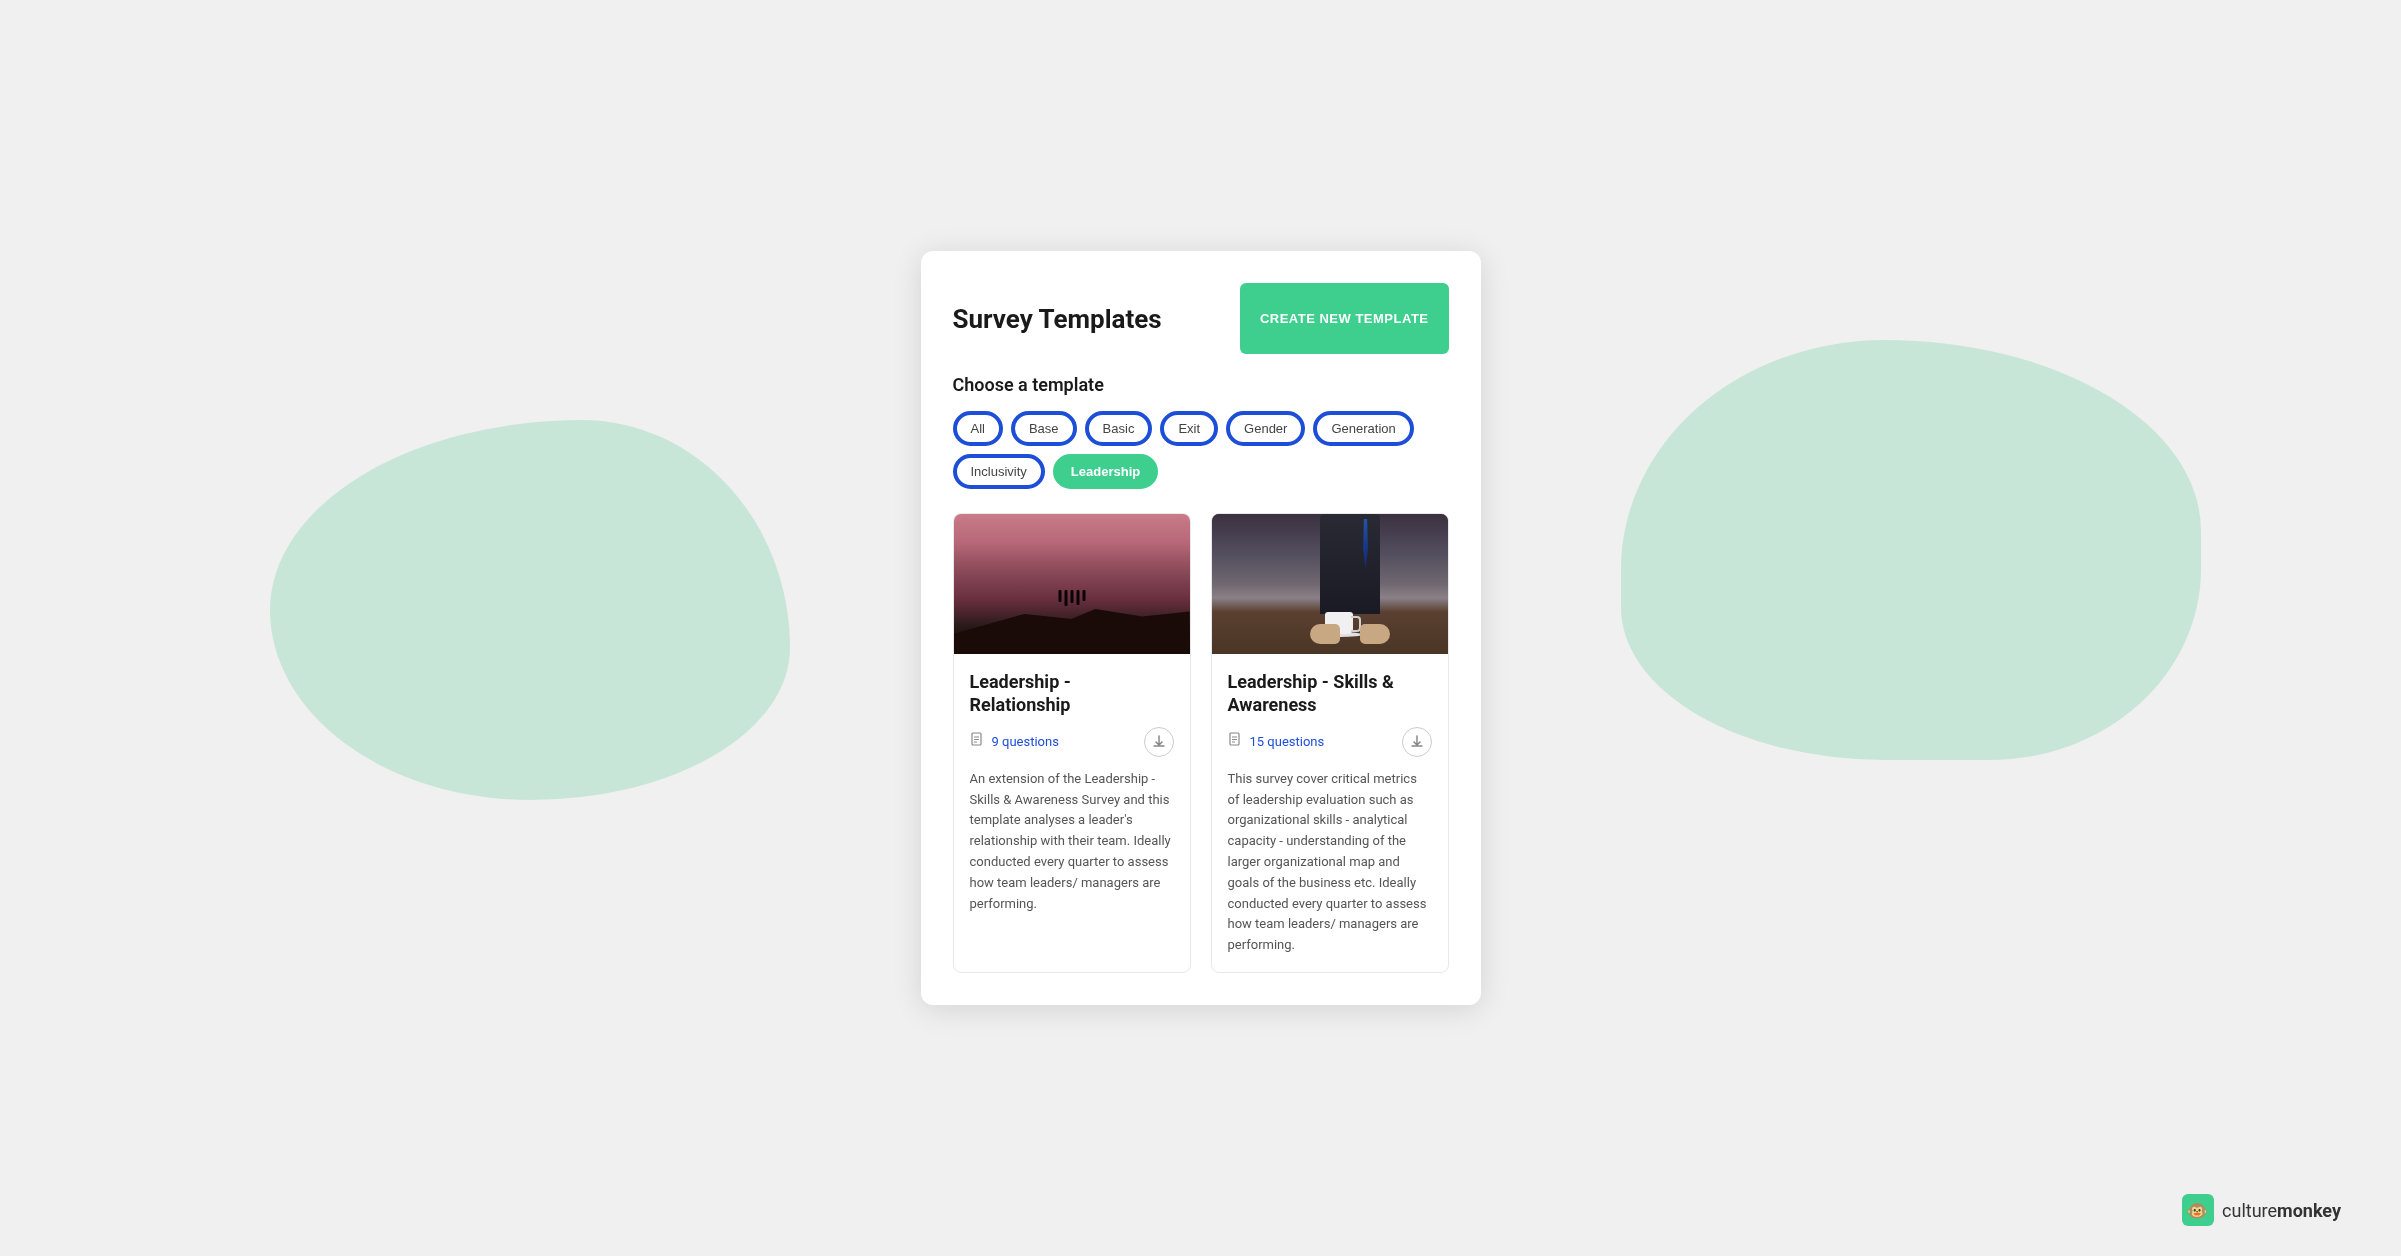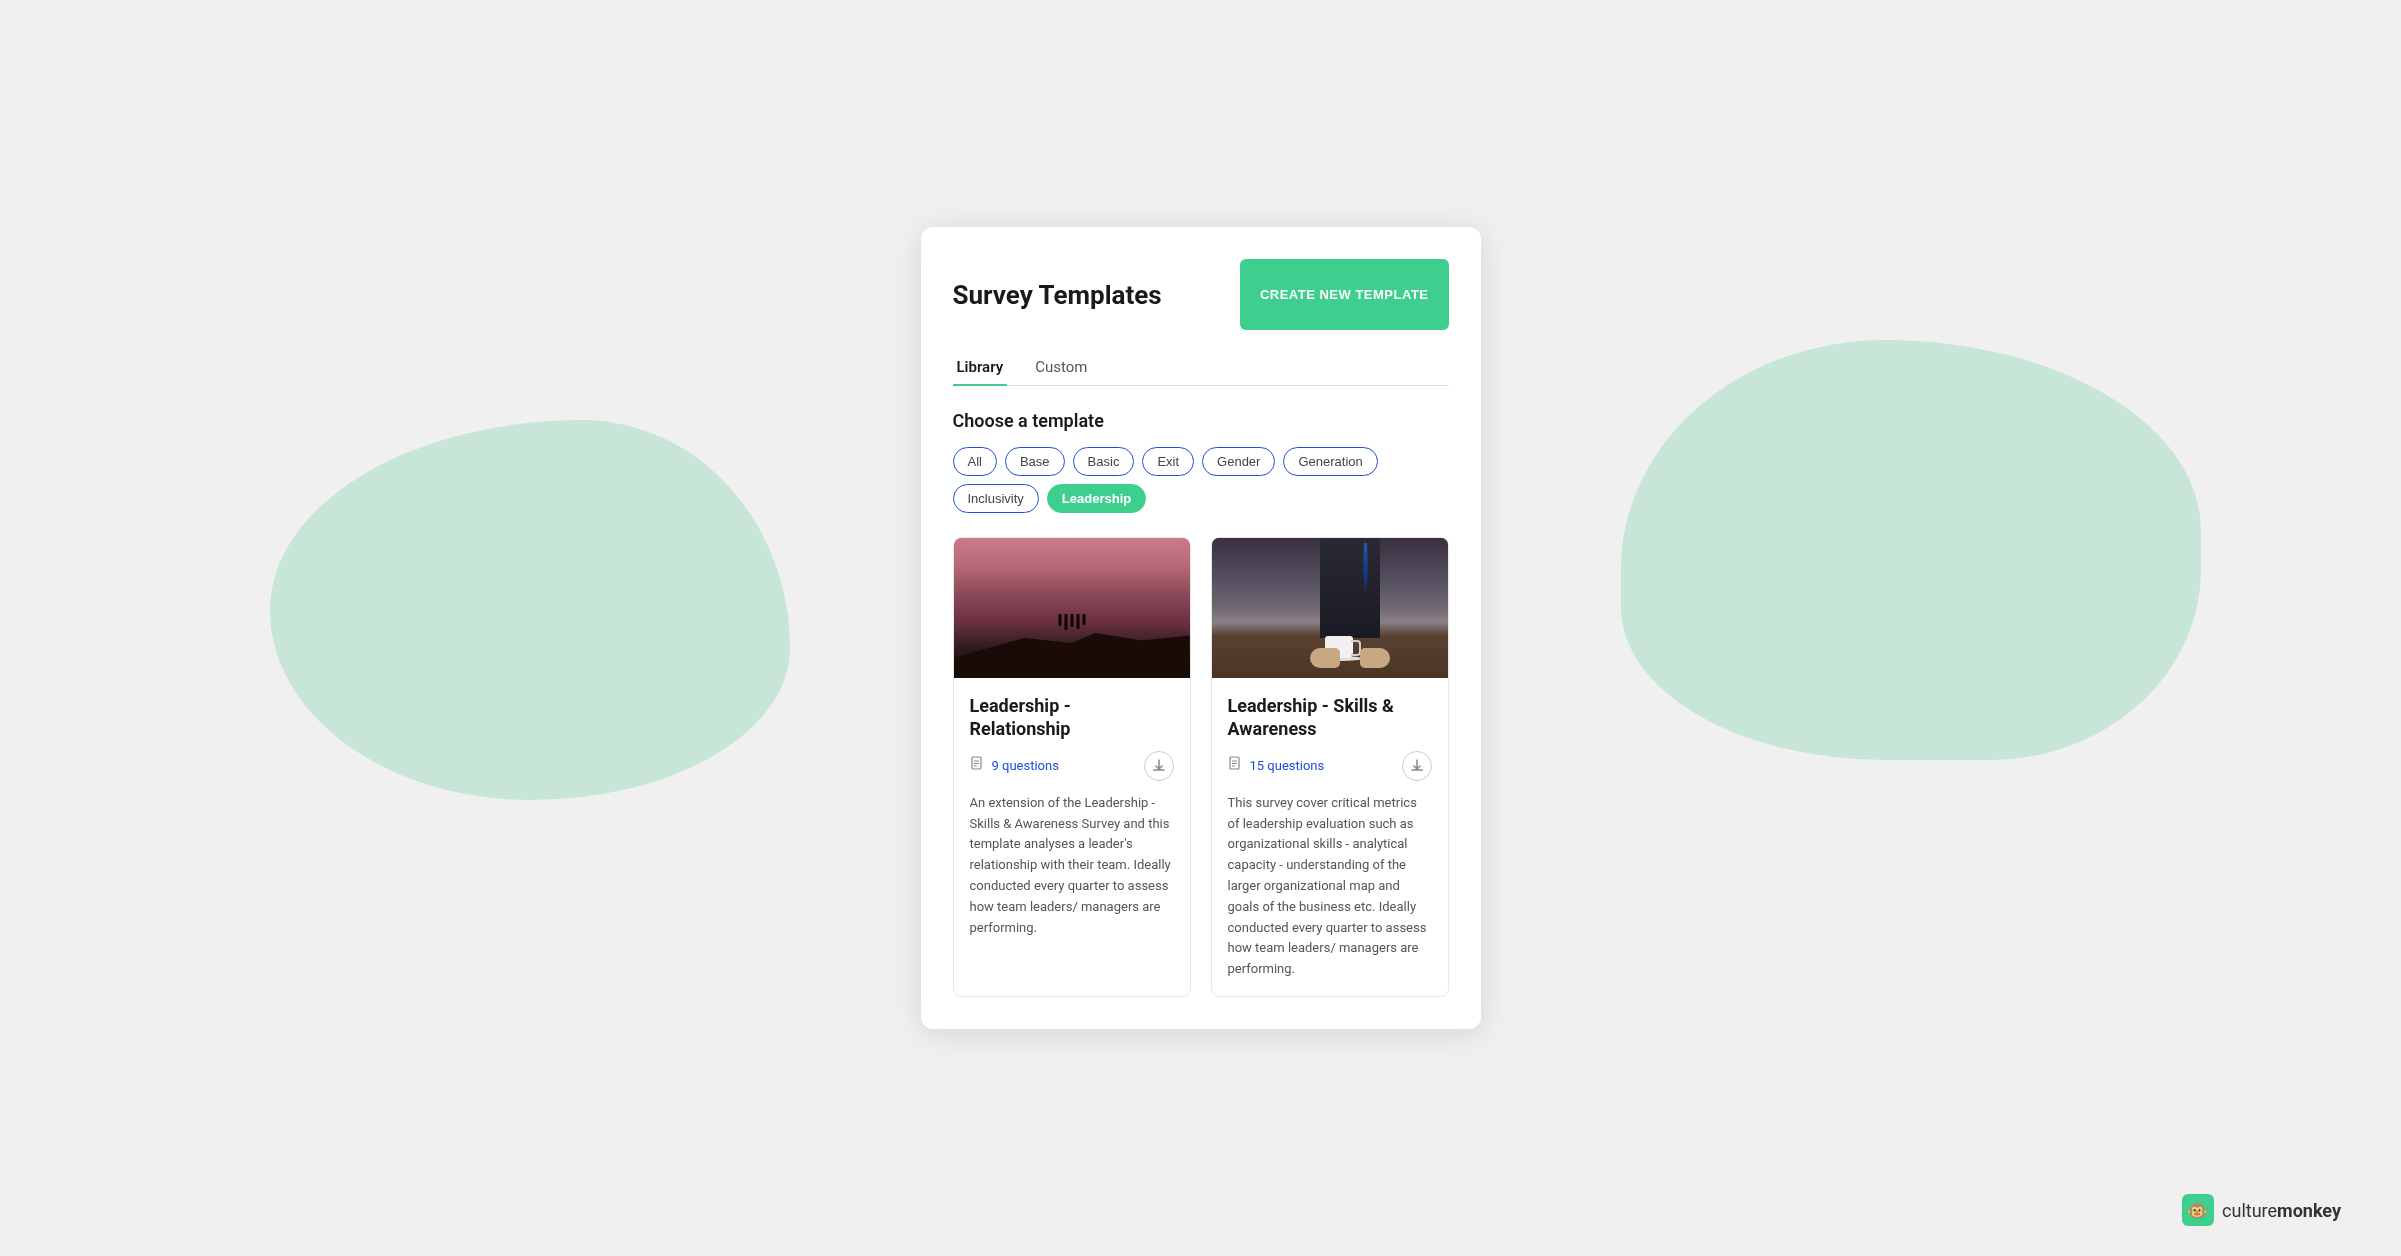--- a/index.html
+++ b/index.html
@@ -108,21 +108,21 @@
 
     .filter-tags {
       display: flex;
       flex-wrap: wrap;
       gap: 8px;
       margin-bottom: 24px;
     }
 
     .filter-tag {
       padding: 6px 14px;
-      border: 1px solid #1d4ed8;
+      border: 4px solid #1d4ed8;
       border-radius: 20px;
       font-size: 13px;
       color: #444;
       cursor: pointer;
       background: #fff;
     }
 
     .filter-tag.active {
       background-color: #3ecf8e;
       color: #fff;
@@ -388,24 +388,20 @@
 <div class="bg-blob blob-left"></div>
 <div class="bg-blob blob-right"></div>
 
 <div class="modal">
 
   <div class="modal-header">
     <h1 class="modal-title">Survey Templates</h1>
     <button class="create-btn">CREATE NEW TEMPLATE</button>
   </div>
 
-  <div class="tabs">
-    <div class="tab active">Library</div>
-    <div class="tab">Custom</div>
-  </div>
 
   <div class="section-title">Choose a template</div>
 
   <div class="filter-tags">
     <button class="filter-tag">All</button>
     <button class="filter-tag">Base</button>
     <button class="filter-tag">Basic</button>
     <button class="filter-tag">Exit</button>
     <button class="filter-tag">Gender</button>
     <button class="filter-tag">Generation</button>

